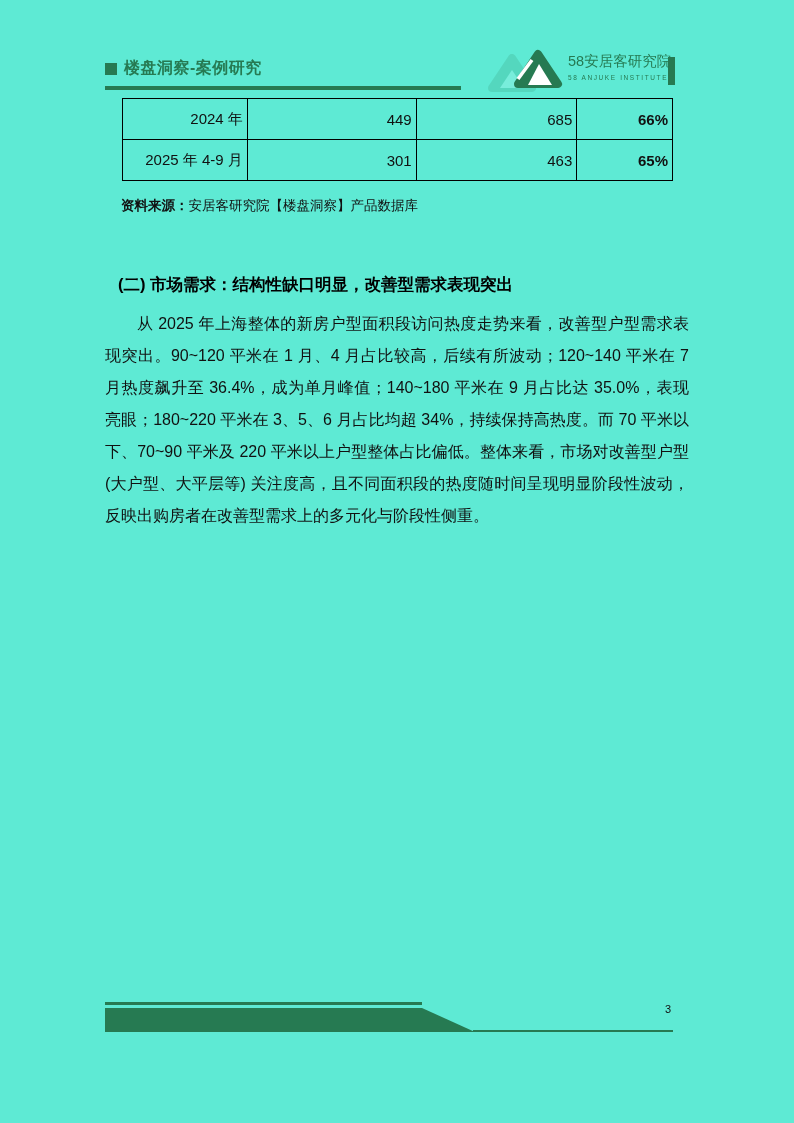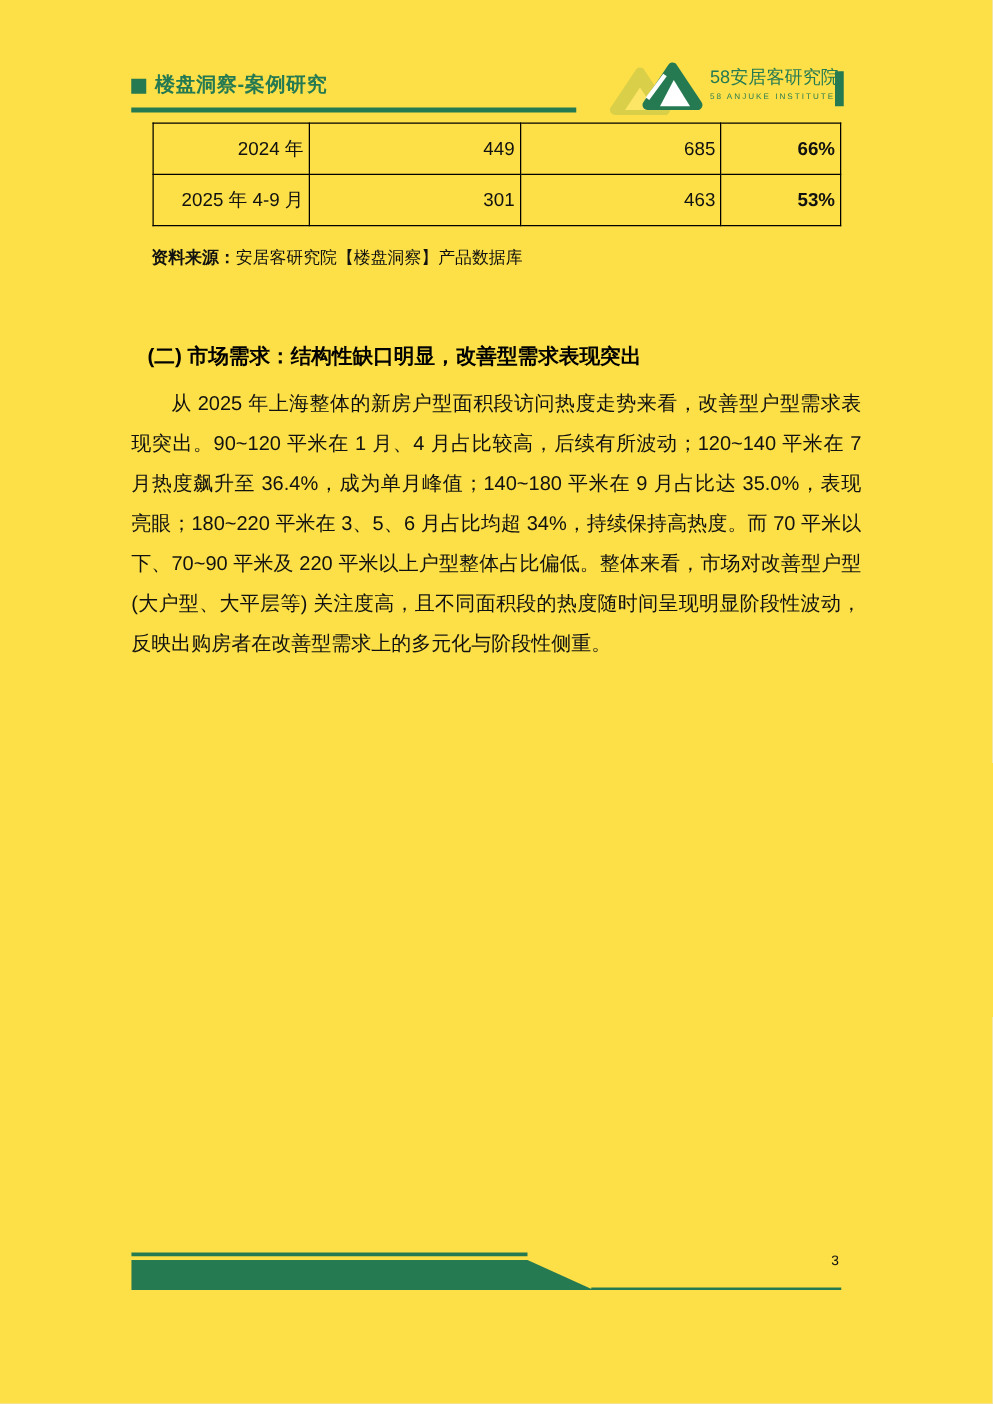--- a/index.html
+++ b/index.html
@@ -1,21 +1,21 @@
 <!DOCTYPE html>
 <html><head>
 <meta charset="utf-8">
 <style>
   html, body { margin: 0; padding: 0; background: #e9e9e9; }
   .page {
     position: relative;
     width: 794px;
     height: 1123px;
     margin: 0 auto;
-    background: #fde047;
+    background: #5eead4;
     overflow: hidden;
     font-family: "Liberation Sans", "DejaVu Sans", sans-serif;
     color: #111111;
   }
 
   
   .header-title-row {
     position: absolute;
     left: 105px; top: 58px;
     display: flex; align-items: center;
@@ -157,21 +157,21 @@
       <tr>
         <td>2024 年</td>
         <td>449</td>
         <td>685</td>
         <td class="pct">66%</td>
       </tr>
       <tr>
         <td>2025 年 4-9 月</td>
         <td>301</td>
         <td>463</td>
-        <td class="pct">53%</td>
+        <td class="pct">65%</td>
       </tr>
     </tbody>
   </table>
 
   <div class="source-note">
     <span class="lbl">资料来源：</span><span>安居客研究院【楼盘洞察】产品数据库</span>
   </div>
 
   <div class="section-heading">(二) 市场需求：结构性缺口明显，改善型需求表现突出</div>
 

